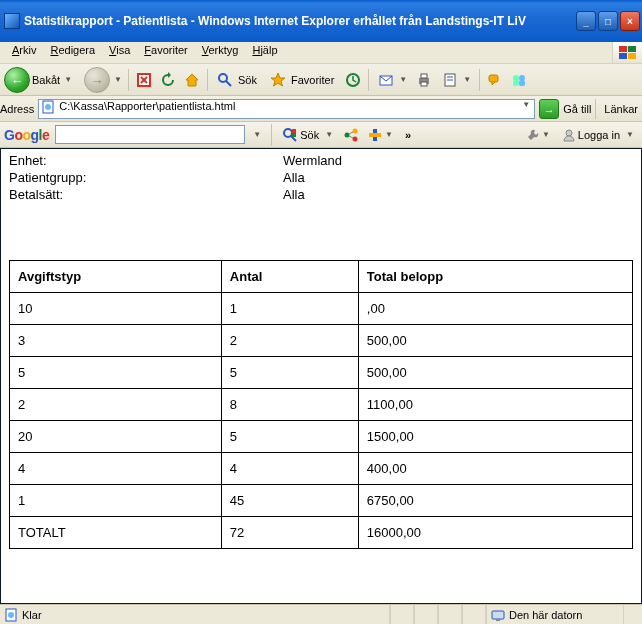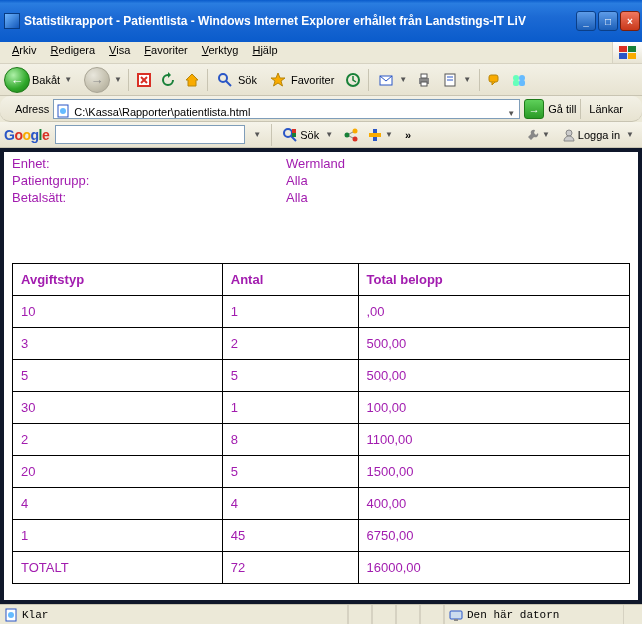--- a/index.html
+++ b/index.html
@@ -95,29 +95,28 @@
     display:flex; align-items:center; justify-content:center;
     font-size:15px;
   }
   .tbtxt { font-size:11px; padding:0 4px 0 2px; }
   .tbgroup { display:flex; align-items:center; padding:0 2px;}
   .addressbar {
     height: 26px;
     background: linear-gradient(to bottom,#f3f1e6 0%,#e7e3d1 100%);
     display:flex;
     align-items:center;
-    padding: 0 15px;
+    padding: 0 0;
     gap: 4px;
     border-bottom:1px solid #c8c4b2;
-    border-radius:10px;
   }
   .addressbar .lbl { font-size:11px; }
   .addressbar .addrfield {
     flex:1; height:20px; background:#fff; border:1px solid #7f9db9;
-    display:flex; align-items:flex-end; padding:0 2px; gap:4px;
+    display:flex; align-items:flex-start; padding:0 2px; gap:4px;
     font-size:11px;
   }
   .gobtn {
     width:20px; height:20px; background:linear-gradient(to bottom,#5ed05a,#2a9a25);
     border:1px solid #1e7a19; border-radius:3px; color:#fff;
     display:flex;align-items:center;justify-content:center; font-size:11px;
   }
   .links { font-size:11px; padding:0 4px; }
   .googlebar {
     height:26px;
@@ -126,26 +125,26 @@
     border-bottom:1px solid #c8c4b2;
   }
   .googlelogo { font-weight:bold; font-size:14px; letter-spacing:-0.5px;}
   .googlelogo .g1{color:#2a56c6}.googlelogo .g2{color:#d93025}.googlelogo .g3{color:#f9ab00}
   .googlelogo .g4{color:#2a56c6}.googlelogo .g5{color:#188038}.googlelogo .g6{color:#d93025}
   .gsearch { width:190px; height:19px; border:1px solid #7f9db9; background:#fff;}
   .content {
     flex:1;
     background:#fff;
     overflow:auto;
-    border:4px solid #0f172a;
+    border:1px solid #0f172a;
     margin:0;
     font-family: Arial, sans-serif;
     font-size: 13px;
     padding: 2px 8px 8px 8px;
-    color:#a21caf;
+    color:#000000;
   }
   .kv { display:flex; margin:2px 0; }
   .kv .k { width: 274px; }
   .kv .v { }
   table.data {
     border-collapse: collapse;
     width: 100%;
     margin-top: 58px;
     font-size: 13px;
   }
@@ -158,25 +157,25 @@
   table.data th { font-weight: bold; }
   .statusbar {
     height: 20px;
     background:#ece9d8;
     border-top:1px solid #c8c4b2;
     display:flex; align-items:center;
     font-size:11px;
   }
   .statusbar .cell {
     border:1px solid #d6d2c2; border-top:none; border-bottom:none;
-    height:100%; display:flex; align-items:center; padding:0 4px; gap:4px;font-family:Liberation Mono, monospace;
+    height:100%; display:flex; align-items:center; padding:0 4px; gap:4px;
   }
   .statusbar .s1 { flex:1; border-left:none;}
   .statusbar .blank { width:24px;}
-  .statusbar .zone { width:180px;align-items:center;}
+  .statusbar .zone { width:138px;align-items:center;}
   .statusbar .grip { width:18px; background:
     repeating-linear-gradient(135deg,#b8b4a0 0 2px,transparent 2px 4px);
     border-left:1px solid #d6d2c2;}
   svg { display:block; }
 </style>
 </head>
 <body>
 
 <div class="titlebar">
   <div class="app-icon"></div>
@@ -411,25 +410,20 @@
           <td>3</td>
           <td>2</td>
           <td>500,00</td>
         </tr>
         <tr>
           <td>5</td>
           <td>5</td>
           <td>500,00</td>
         </tr>
         <tr>
-          <td>30</td>
-          <td>1</td>
-          <td>100,00</td>
-        </tr>
-        <tr>
           <td>2</td>
           <td>8</td>
           <td>1100,00</td>
         </tr>
         <tr>
           <td>20</td>
           <td>5</td>
           <td>1500,00</td>
         </tr>
         <tr>

